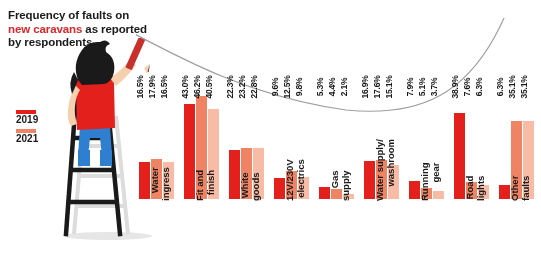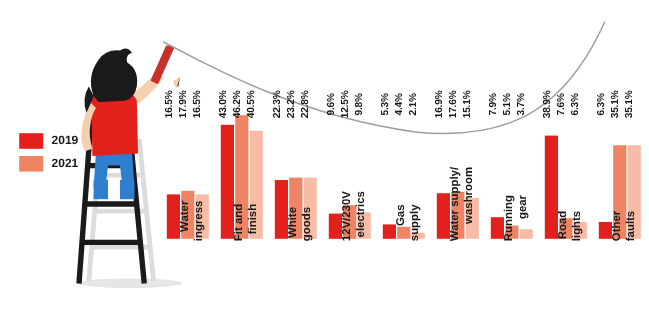--- a/index.html
+++ b/index.html
@@ -15,21 +15,21 @@
   
   .title{
     position:absolute;left:8px;top:9px;width:170px;
     font-size:11.5px;font-weight:bold;line-height:13.5px;
     color:#1a1a1a;letter-spacing:-0.1px;
   }
   .title .hl{color:#d8262a;}
 
   
   .legend{position:absolute;left:16px;top:110px;}
-  .legend-row{display:flex;align-items:center;height:15px;margin-bottom:4px;}
+  .legend-row{display:flex;align-items:flex-start;height:15px;margin-bottom:4px;flex-direction:column;}
   .legend-swatch{width:20px;height:13px;margin-right:7px;}
   .legend-label{font-size:10px;font-weight:bold;color:#1a1a1a;}
 
   
   .illus{position:absolute;left:58px;top:38px;width:108px;height:206px;}
   .illus svg{display:block;}
 
   
   .plot{position:absolute;left:136px;top:18px;width:405px;height:251px;}
   .curve{position:absolute;left:0;top:0;width:405px;height:251px;pointer-events:none;}
@@ -74,20 +74,25 @@
     text-align:right;
     direction:ltr;
   }
   .cat-inner span{display:block;}
 </style>
 </head>
 <body>
 
 <div id="root">
 
+  <div class="title">
+    <span>Frequency of faults on</span><br>
+    <span class="hl">new caravans</span><span> as reported</span><br>
+    <span>by respondents</span>
+  </div>
 
   <div class="legend">
     <div class="legend-row">
       <span class="legend-swatch" style="background:#e3201c"></span>
       <span class="legend-label">2019</span>
     </div>
     <div class="legend-row">
       <span class="legend-swatch" style="background:#ef8465"></span>
       <span class="legend-label">2021</span>
     </div>

